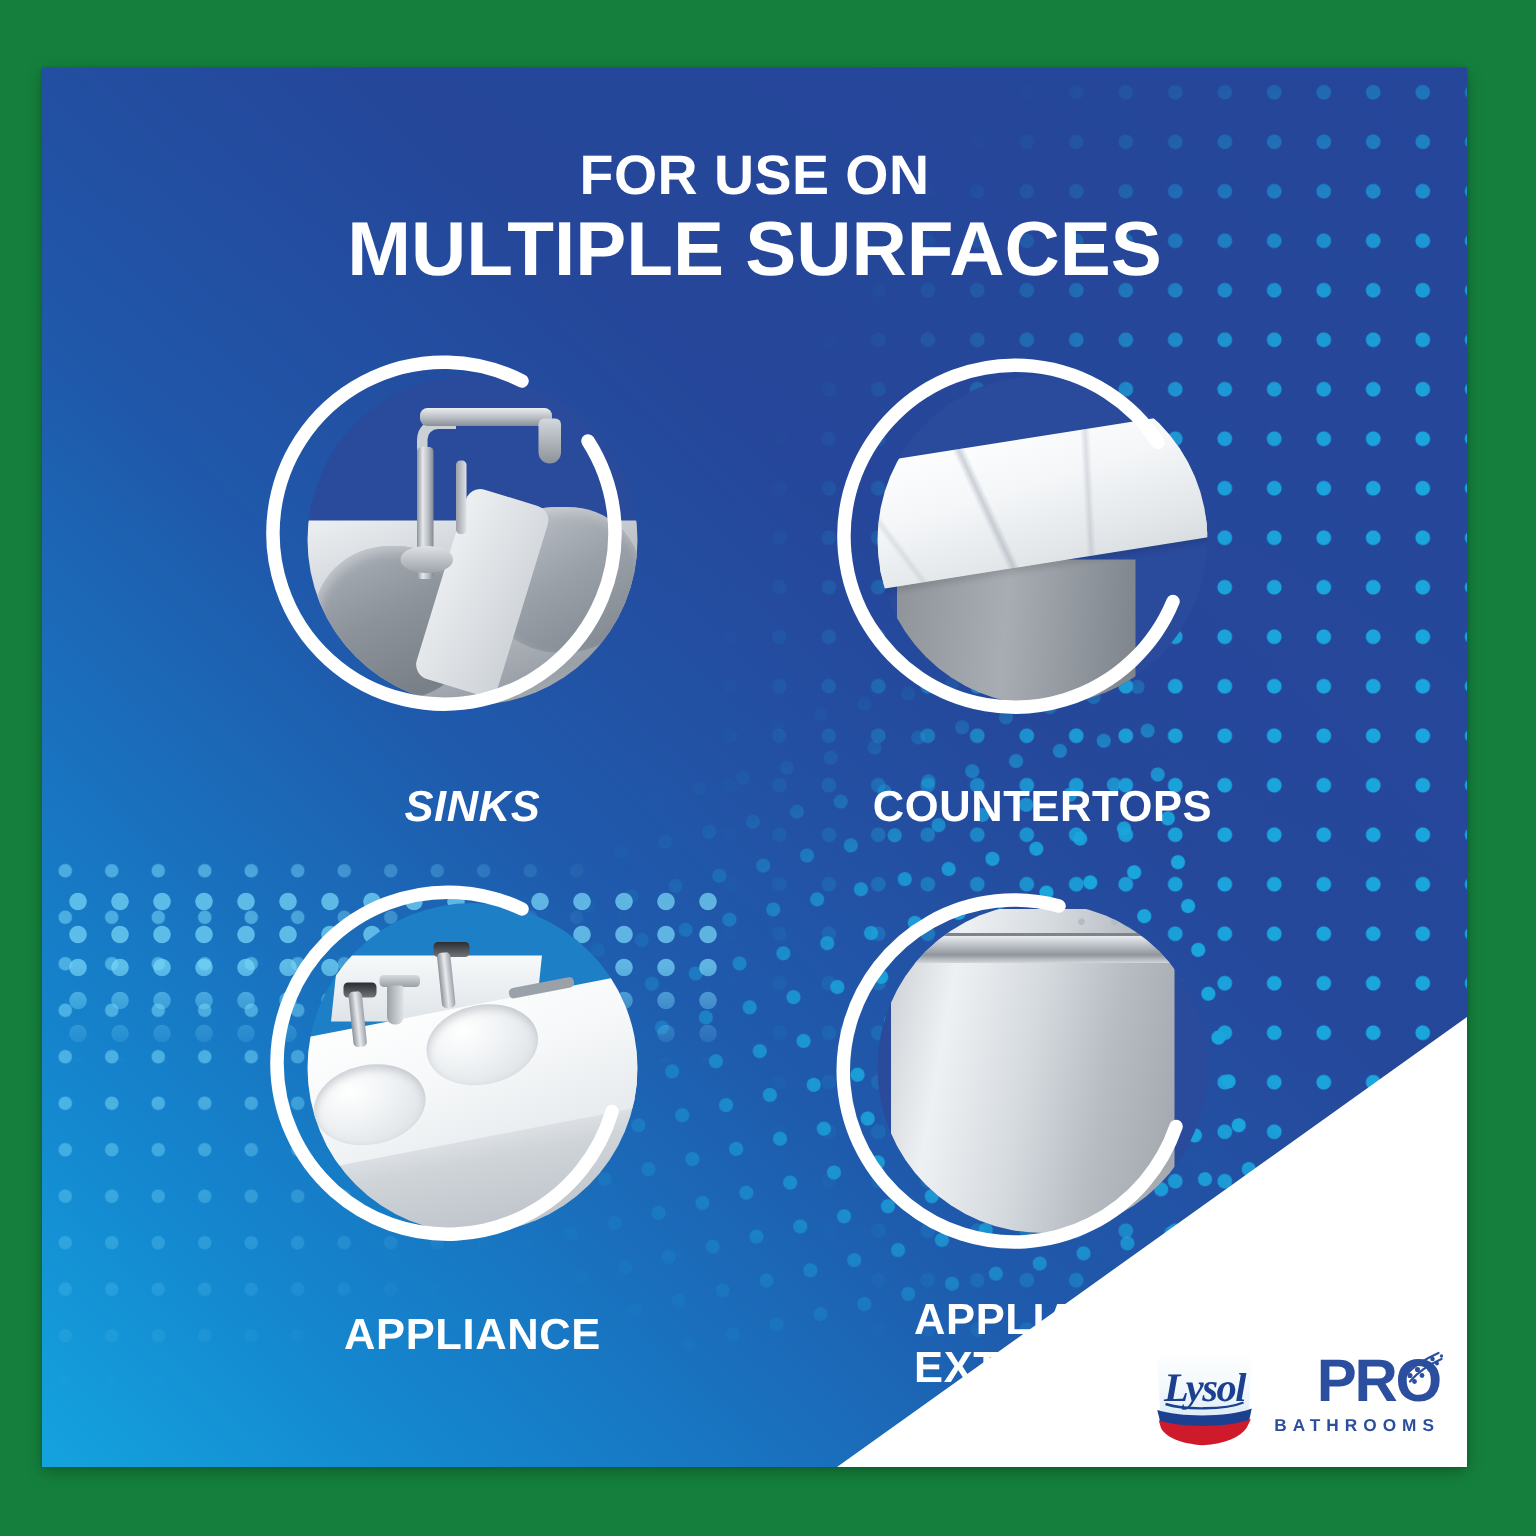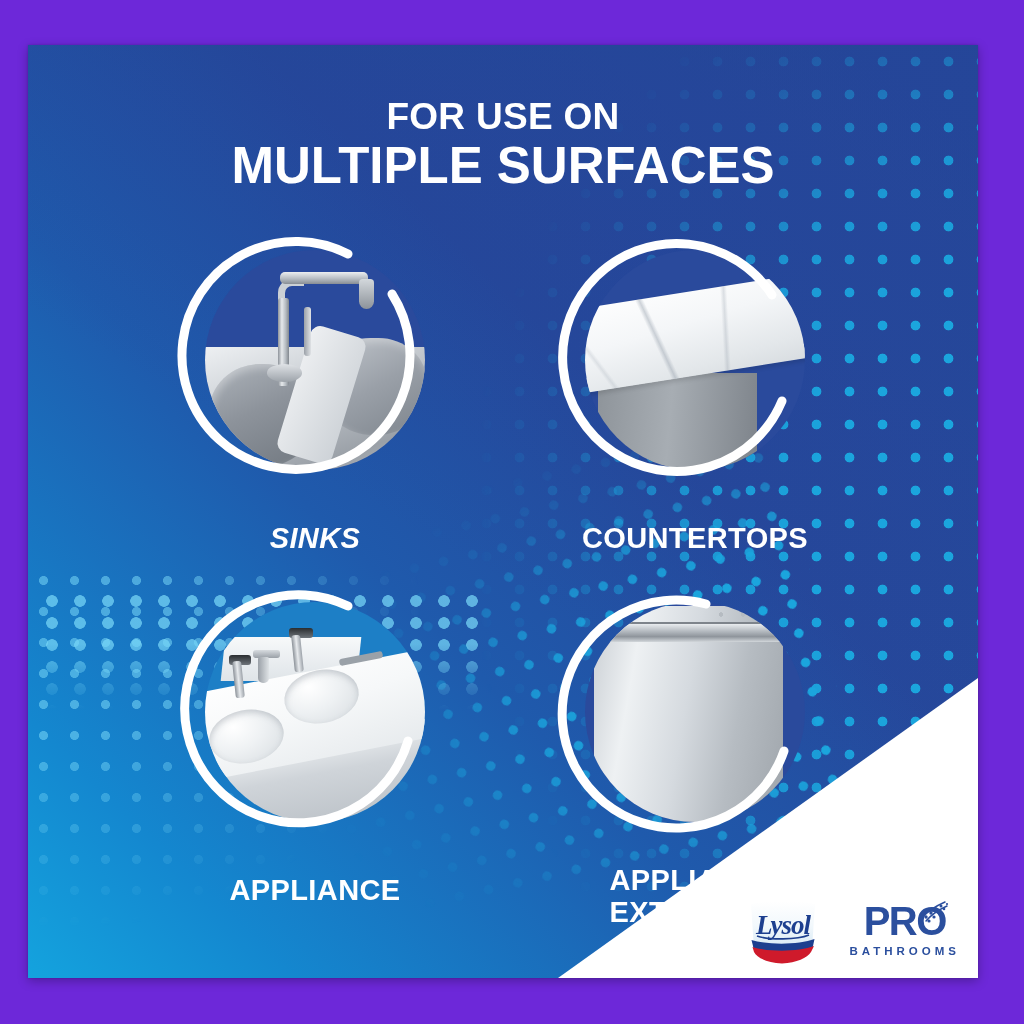--- a/index.html
+++ b/index.html
@@ -9,21 +9,21 @@
     width: 1024px;
     height: 1024px;
     overflow: hidden;
     font-family: "Liberation Sans", sans-serif;
   }
 
   #page {
     position: relative;
     width: 1024px;
     height: 1024px;
-    background: #6d28d9;
+    background: #15803d;
   }
 
   
   #poster {
     position: absolute;
     left: 28px;
     top: 45px;
     width: 950px;
     height: 933px;
     overflow: hidden;
@@ -328,36 +328,36 @@
     background: #ffffff;
     clip-path: polygon(100% 0%, 100% 100%, 0% 100%);
   }
 
   #logo-lockup {
     position: absolute;
     right: 18px;
     bottom: 14px;
     display: flex;
     align-items: center;
-    gap: 20px;
+    gap: 0;
   }
 
   
   .lysol-mark {
     position: relative;
     width: 92px;
     height: 70px;
   }
   .lysol-mark svg { display:block; }
 
   
   .pro-lockup {
     display: flex;
     flex-direction: column;
-    align-items: center;
+    align-items: flex-end;
     line-height: 1;
   }
   .pro-row { position: relative; display: flex; align-items: flex-start; }
   .pro-word {
     font-size: 40px;
     font-weight: bold;
     color: #2b4f9e;
     letter-spacing: -1.5px;
   }
   .pro-sparkle {

